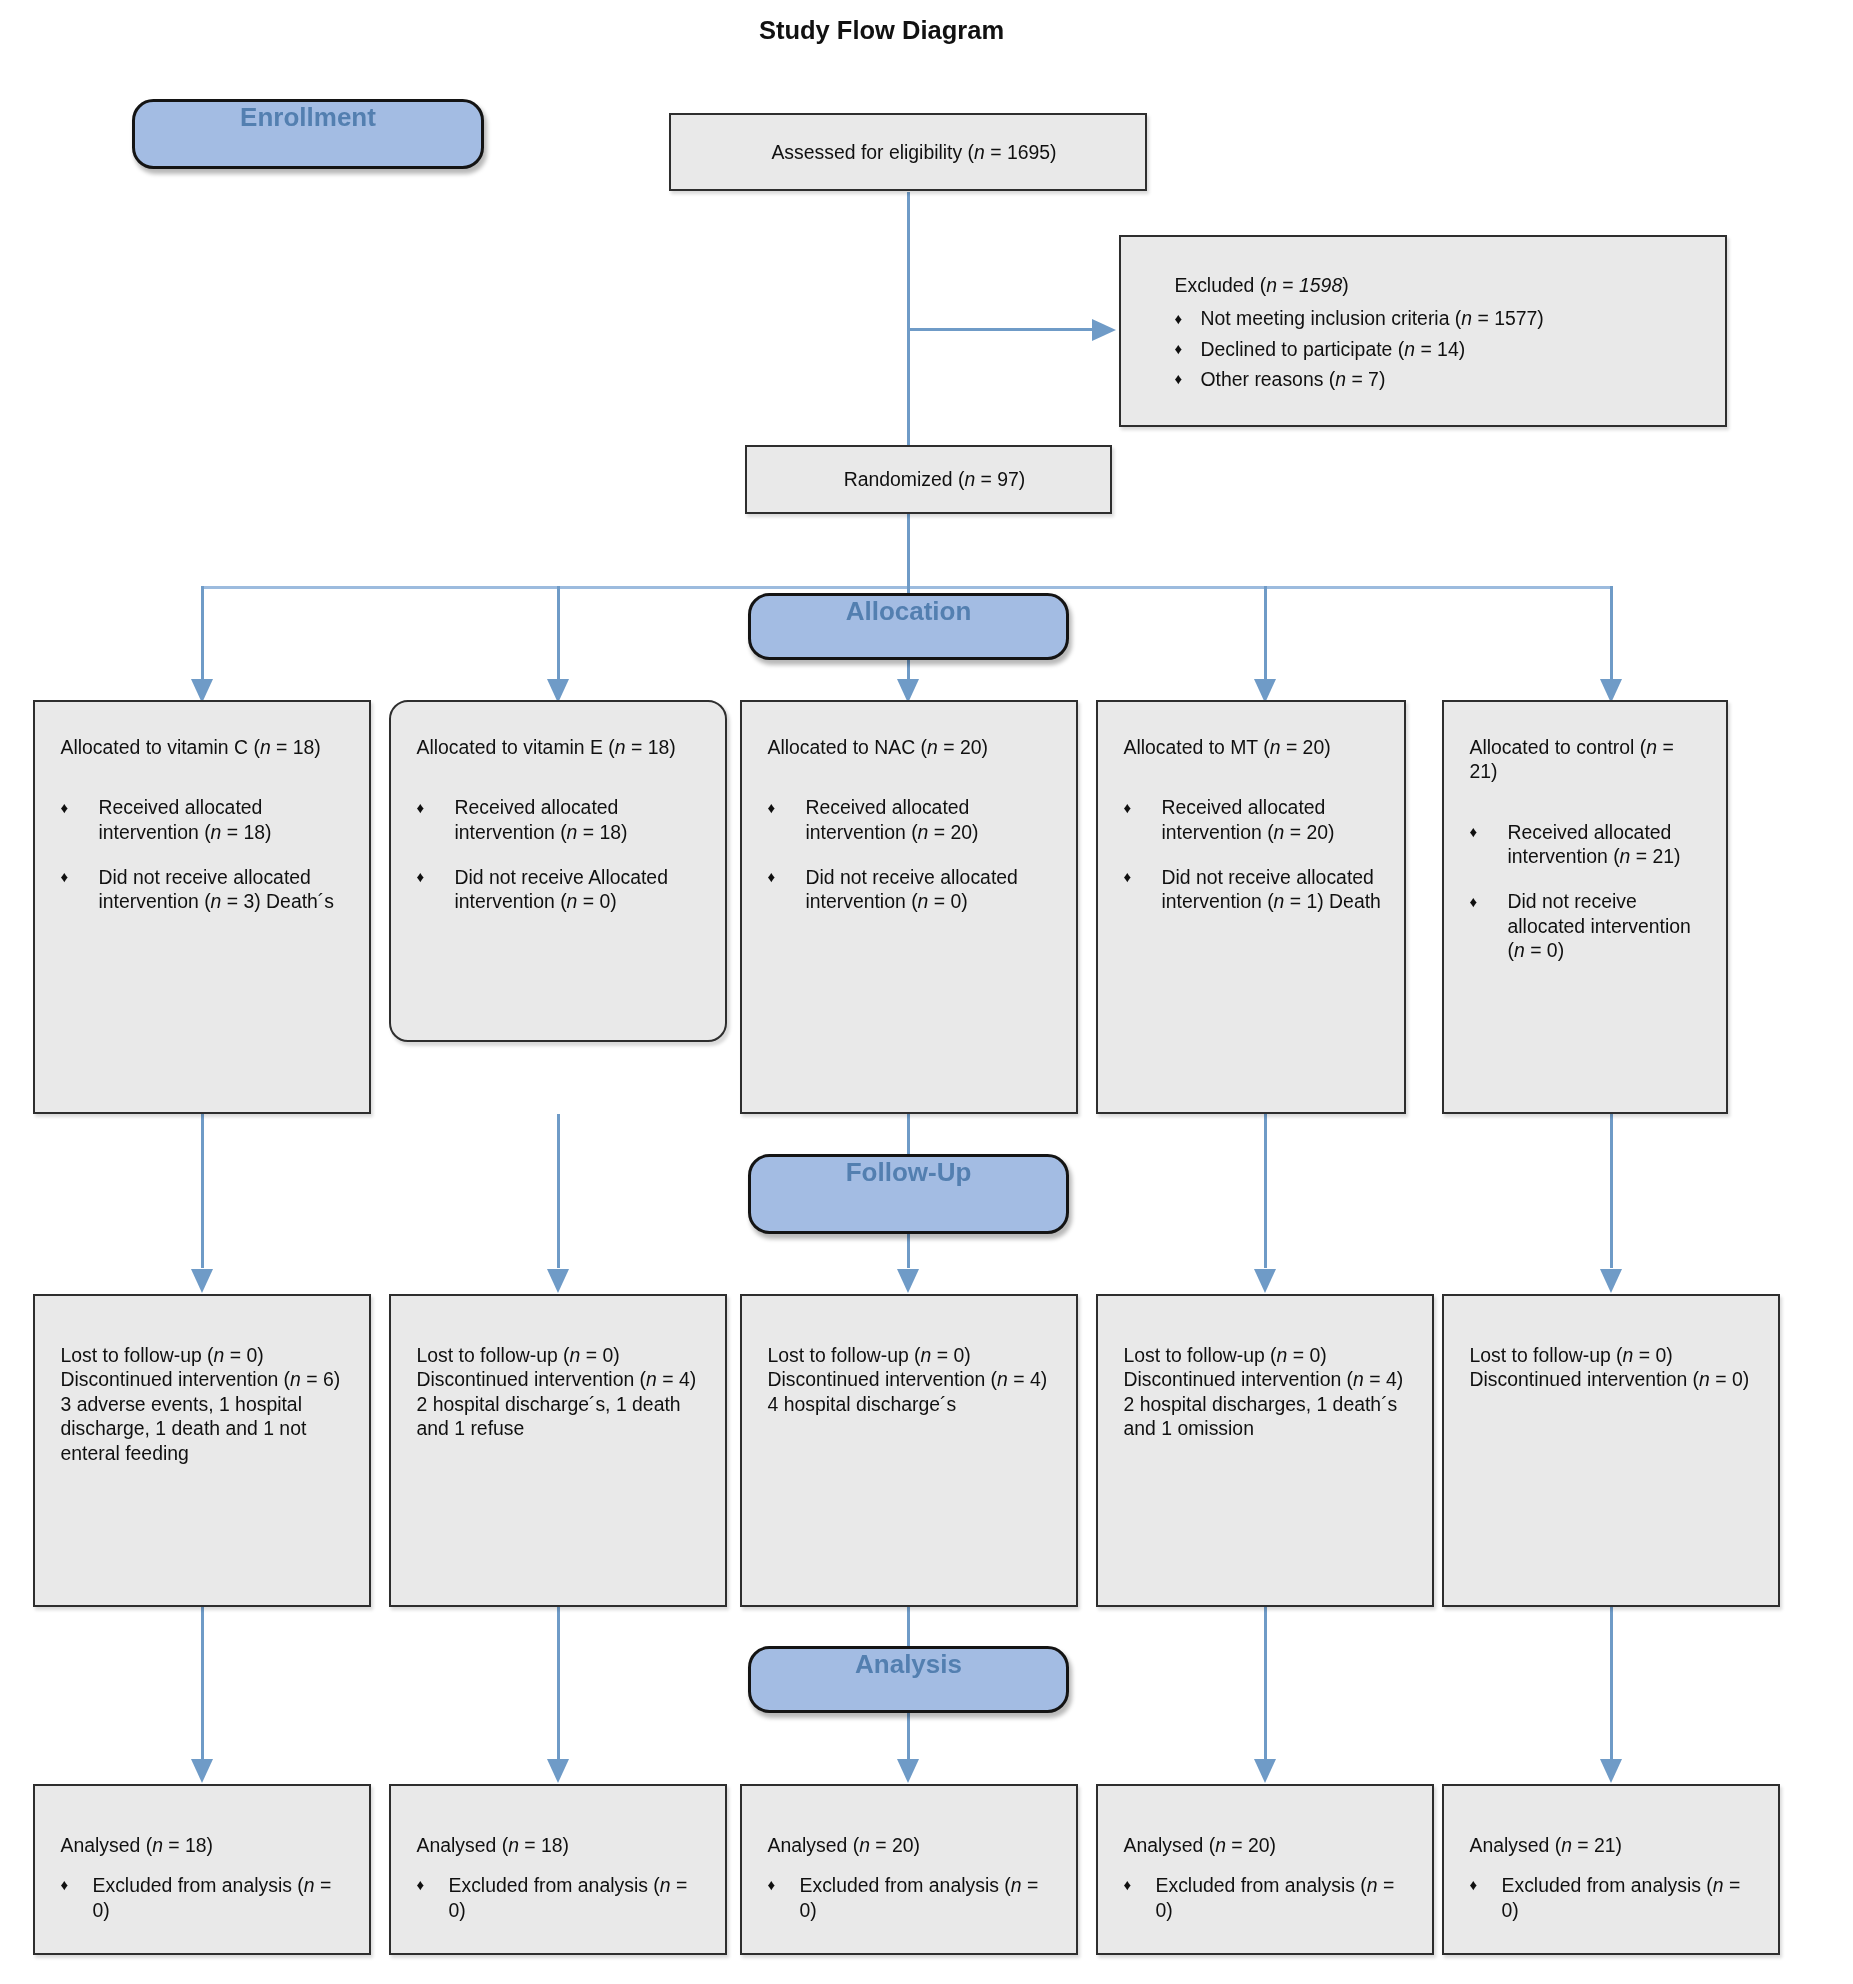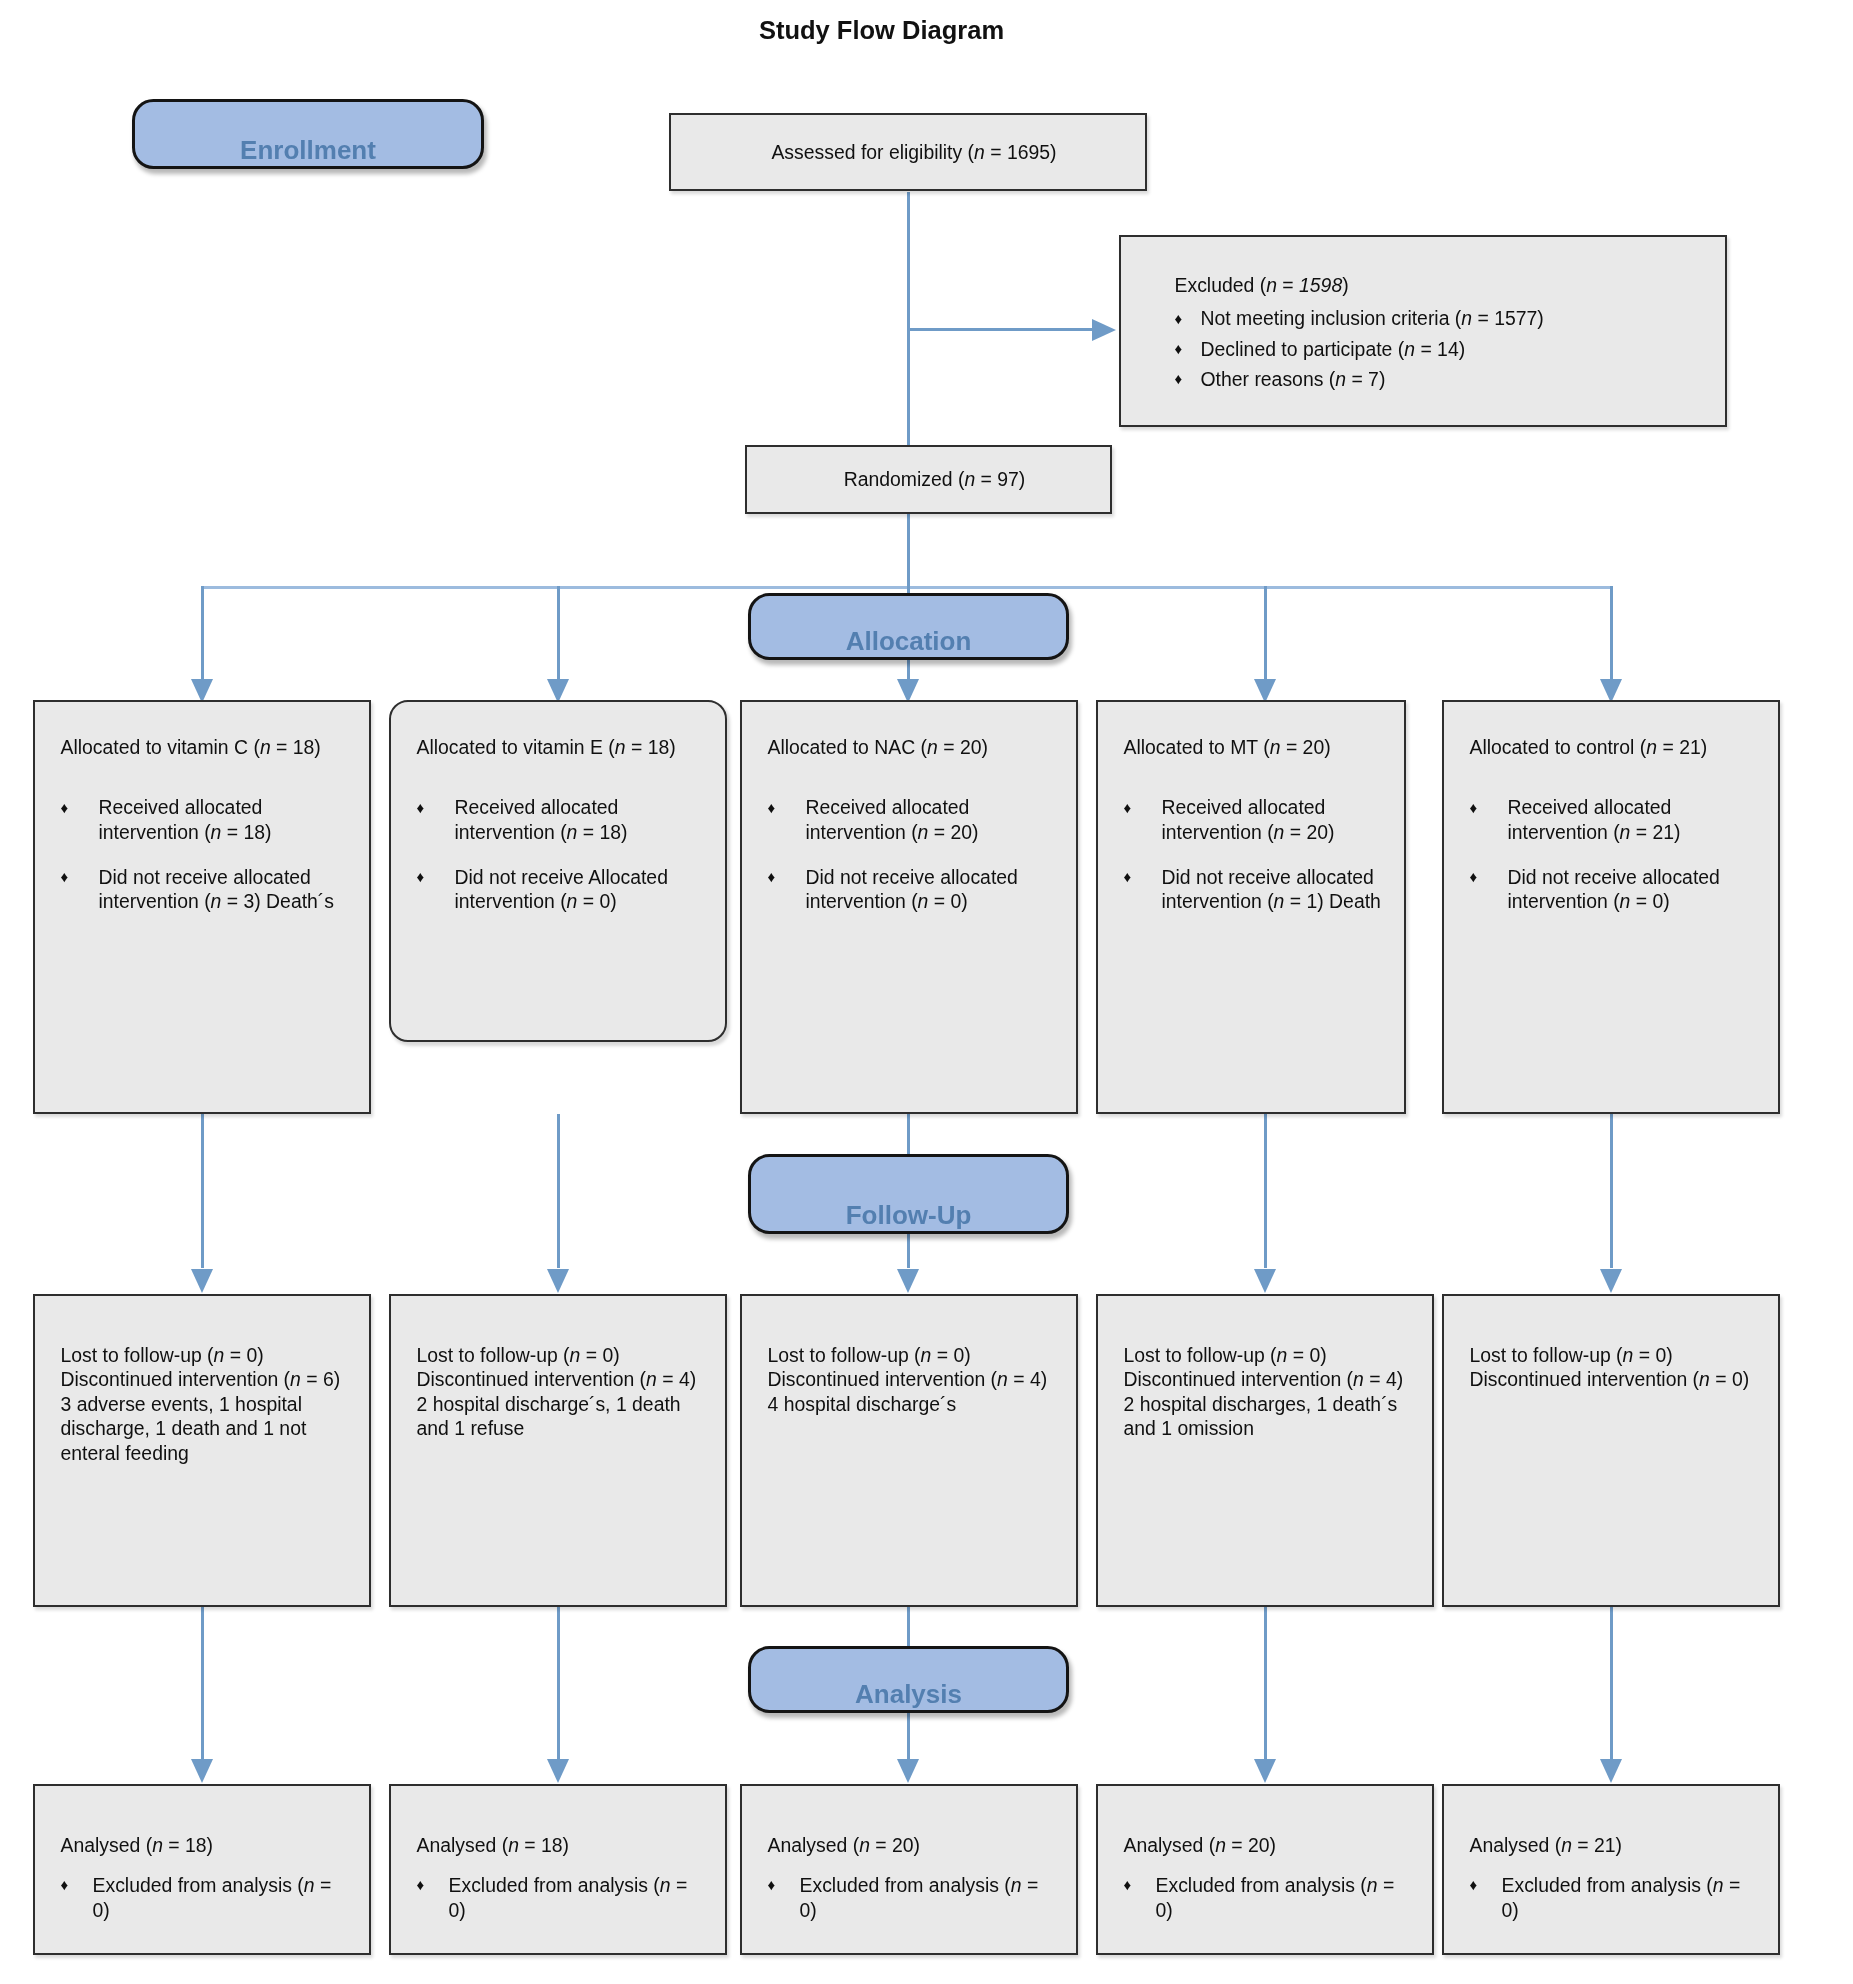--- a/index.html
+++ b/index.html
@@ -3,21 +3,21 @@
 <meta charset="utf-8">
 <style>
   html,body{margin:0;padding:0;background:#ffffff;}
   body{font-family:"Liberation Sans","DejaVu Sans",sans-serif;}
   #canvas{position:relative;width:1854px;height:1985px;background:#ffffff;overflow:hidden;}
 
   .page-title{position:absolute;top:15.7px;left:0;width:1763px;text-align:center;
     font-size:25.5px;font-weight:bold;color:#111;}
 
   .stage-label{position:absolute;background:#a3bce3;border:3.3px solid #141414;border-radius:21.4px;
-    color:#537fb0;font-weight:bold;font-size:26px;display:flex;align-items:flex-end;justify-content:center;
+    color:#537fb0;font-weight:bold;font-size:26px;display:flex;align-items:flex-start;justify-content:center;
     box-shadow:2.5px 4.1px 4.1px rgba(0,0,0,.28);z-index:3;box-sizing:border-box;}
 
   .box{position:absolute;background:#e9e9e9;border:2.9px solid #2e2e2e;box-sizing:border-box;
     font-size:19.4px;line-height:1.26;color:#101010;z-index:2;box-shadow:2.1px 3.3px 3.3px rgba(0,0,0,.15);}
   .box.center{display:flex;align-items:center;justify-content:center;text-align:center;padding-left:12px;}
 
   .box .inner{padding:33px 22.7px 16.5px 25.5px;}
   .fu .inner{padding:47px 22.7px 16.5px 25.5px;}
   .an .inner{padding:47px 18.5px 16.5px 25.5px;}
   .excl .inner{padding:36px 16.5px 16.5px 25.5px;}
@@ -148,21 +148,21 @@
         <span class="b-icon">♦</span>
         <span class="b-text">Received allocated intervention (<i>n</i> = 20)</span>
       </div>
       <div class="bullet">
         <span class="b-icon">♦</span>
         <span class="b-text">Did not receive allocated intervention (<i>n</i> = 1) Death</span>
       </div>
     </div>
   </div>
 
-  <div class="box" style="left:1442px;top:700px;width:338px;height:414px;">
+  <div class="box" style="left:1442px;top:700px;width:286px;height:414px;">
     <div class="inner">
       <div class="box-title">Allocated to control (<i>n</i> = 21)</div>
       <div class="bullet">
         <span class="b-icon">♦</span>
         <span class="b-text">Received allocated intervention (<i>n</i> = 21)</span>
       </div>
       <div class="bullet">
         <span class="b-icon">♦</span>
         <span class="b-text">Did not receive allocated intervention (<i>n</i> = 0)</span>
       </div>

